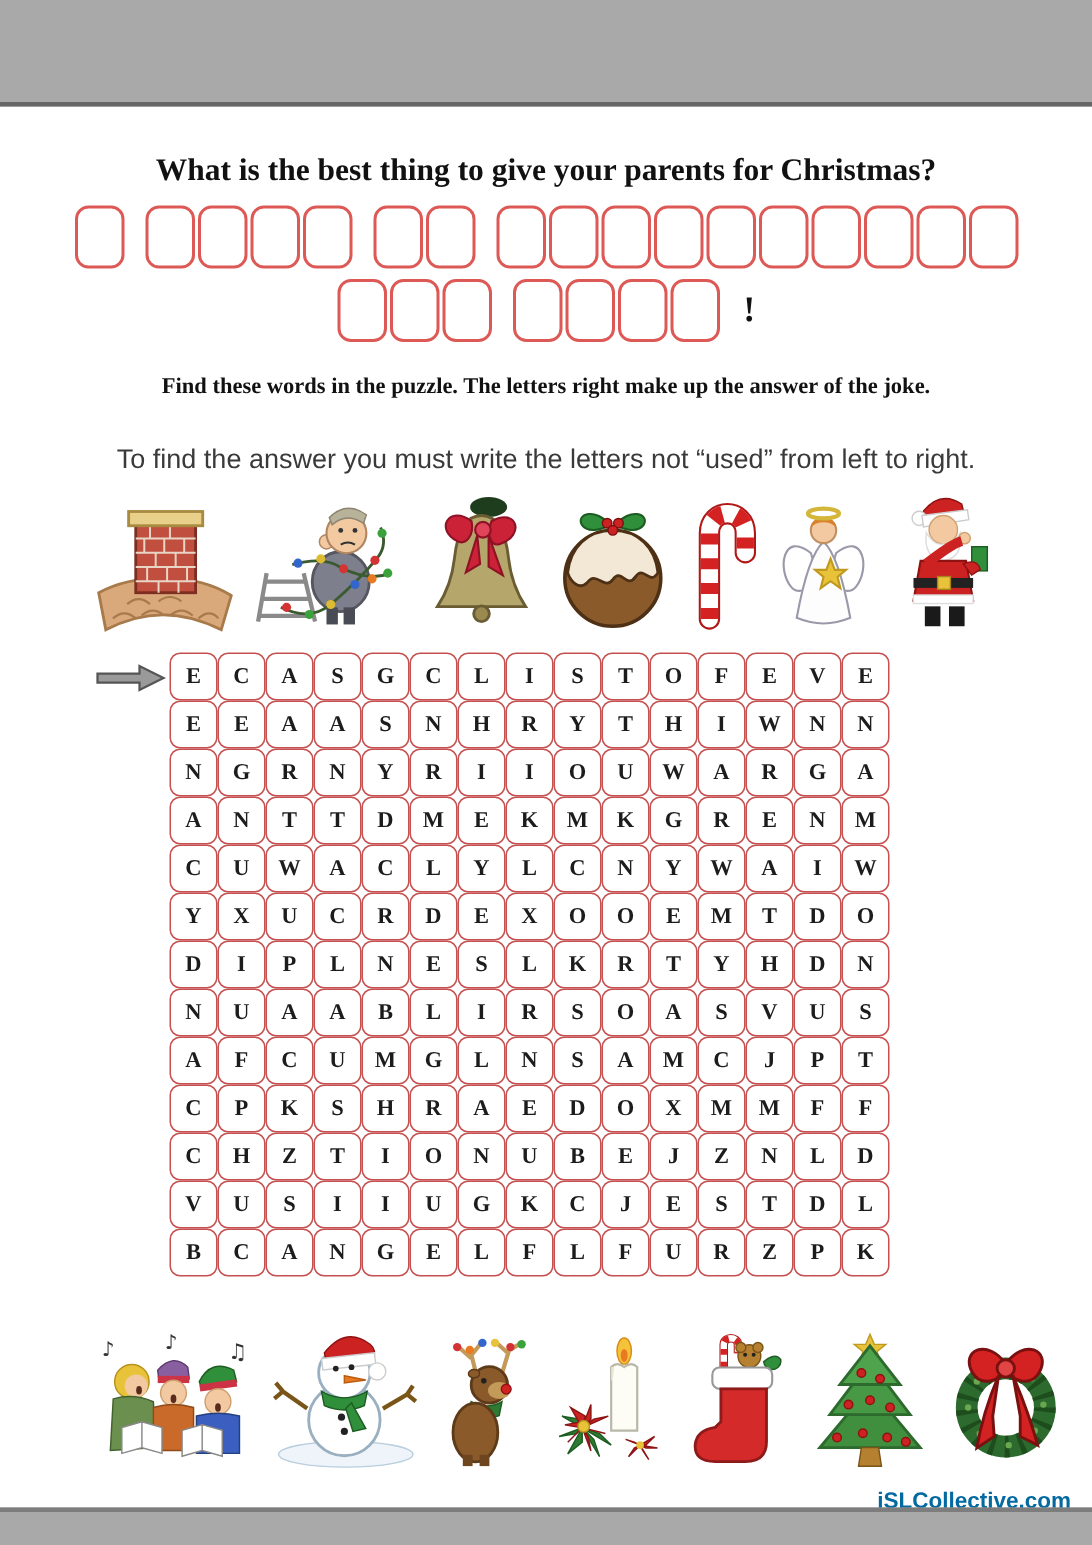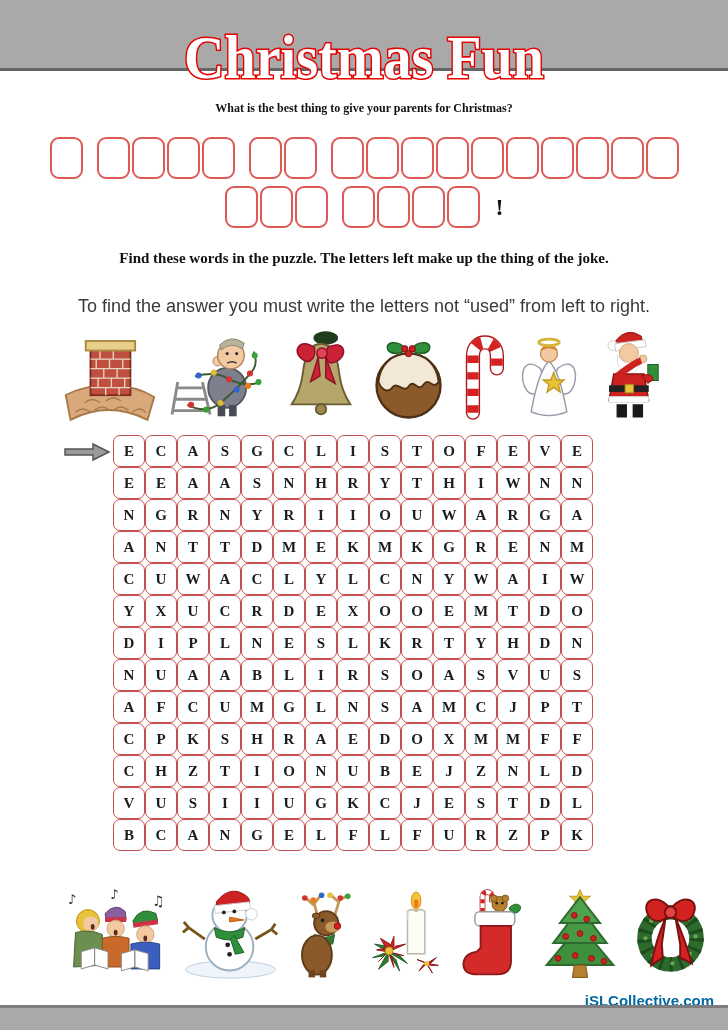--- a/index.html
+++ b/index.html
@@ -4,21 +4,21 @@
 <style>
   html,body{margin:0;padding:0;background:#e8e8e8;}
   #page{width:728px;height:1030px;position:relative;background:#ffffff;overflow:hidden;
         font-family:"Liberation Serif",serif;}
   .top-band{position:absolute;top:0;left:0;width:100%;height:68px;background:#a9a9a9;
         border-bottom:3px solid #666;z-index:1;}
   .bottom-band{position:absolute;bottom:0;left:0;width:100%;height:22px;background:#a9a9a9;
         border-top:3px solid #7d7d7d;z-index:3;}
   .title-wrap{position:absolute;top:16px;left:50%;transform:translateX(-50%);z-index:2;}
   .question{position:absolute;top:101px;width:100%;text-align:center;font-weight:bold;
-        font-size:12px;color:#111;z-index:2;}
+        font-size:21px;color:#111;z-index:2;}
   .answers{position:absolute;top:137px;left:0;width:100%;}
   .answer-row{display:flex;justify-content:center;gap:14px;margin-bottom:7px;align-items:center;}
   .box-group{display:flex;gap:2px;}
   .abox{width:29px;height:38px;border:2.2px solid #dd5956;border-radius:9px;background:#fff;}
   .excl{font-weight:bold;font-size:24px;color:#111;margin-left:2px;line-height:38px;}
   .instr-bold{position:absolute;top:250px;width:100%;text-align:center;font-weight:bold;
         font-size:15px;color:#111;}
   .instr-sub{position:absolute;top:296px;width:100%;text-align:center;
         font-family:"Liberation Sans",sans-serif;font-size:18px;color:#3a3a3a;}
   .top-images{position:absolute;top:320px;left:62px;width:600px;height:102px;
@@ -35,25 +35,20 @@
         font-weight:bold;font-size:15px;color:#0369a1;z-index:2;}
   .imgbox{display:block;}
 </style>
 </head>
 <body>
 
 <div id="page">
 
   <div class="top-band"></div>
 
-  <div class="title-wrap">
-    <svg width="430" height="82">
-      <text x="215" y="62" text-anchor="middle" font-family="Liberation Serif, serif" font-size="62" font-weight="bold" fill="#ffffff" stroke="#e60000" stroke-width="3.2" paint-order="stroke" textLength="360" lengthAdjust="spacingAndGlyphs">Christmas Fun</text>
-    </svg>
-  </div>
 
   <div class="question">What is the best thing to give your parents for Christmas?</div>
 
   <div class="answers">
     <div class="answer-row">
         <div class="box-group">
           <div class="abox"></div>
         </div>
         <div class="box-group">
           <div class="abox"></div>
@@ -89,21 +84,21 @@
             <div class="abox"></div>
             <div class="abox"></div>
             <div class="abox"></div>
             <div class="abox"></div>
           </div>
         </div>
       <span class="excl">!</span>
     </div>
   </div>
 
-  <div class="instr-bold">Find these words in the puzzle. The letters left make up the thing of the joke.</div>
+  <div class="instr-bold">Find these words in the puzzle. The letters right make up the answer of the joke.</div>
   <div class="instr-sub">To find the answer you must write the letters not “used” from left to right.</div>
 
   <div class="top-images">
 
     <svg class="imgbox" width="95" height="86" viewBox="0 0 100 90">
       <path d="M4 62 C30 48 72 48 97 64 L90 88 C62 74 36 74 9 88 Z" fill="#d9a97c" stroke="#a87a4a" stroke-width="2"></path>
       <path d="M14 80 Q22 73 30 80 M34 78 Q42 71 50 78 M54 78 Q62 71 70 78 M74 80 Q82 73 88 80 M24 70 Q32 63 40 70 M46 68 Q54 62 62 68" fill="none" stroke="#a87a4a" stroke-width="1.5"></path>
       <rect x="30" y="14" width="42" height="48" fill="#c14f3f" stroke="#7d2e20" stroke-width="2"></rect>
       <path d="M30 24 H72 M30 34 H72 M30 44 H72 M30 54 H72 M40 14 V24 M54 14 V24 M36 24 V34 M50 24 V34 M64 24 V34 M44 34 V44 M58 34 V44 M38 44 V54 M52 44 V54 M66 44 V54 M46 54 V62 M60 54 V62" stroke="#e8d5c5" stroke-width="1.4" fill="none"></path>
       <rect x="25" y="5" width="52" height="10" fill="#e8cf8a" stroke="#a88a40" stroke-width="2"></rect>

